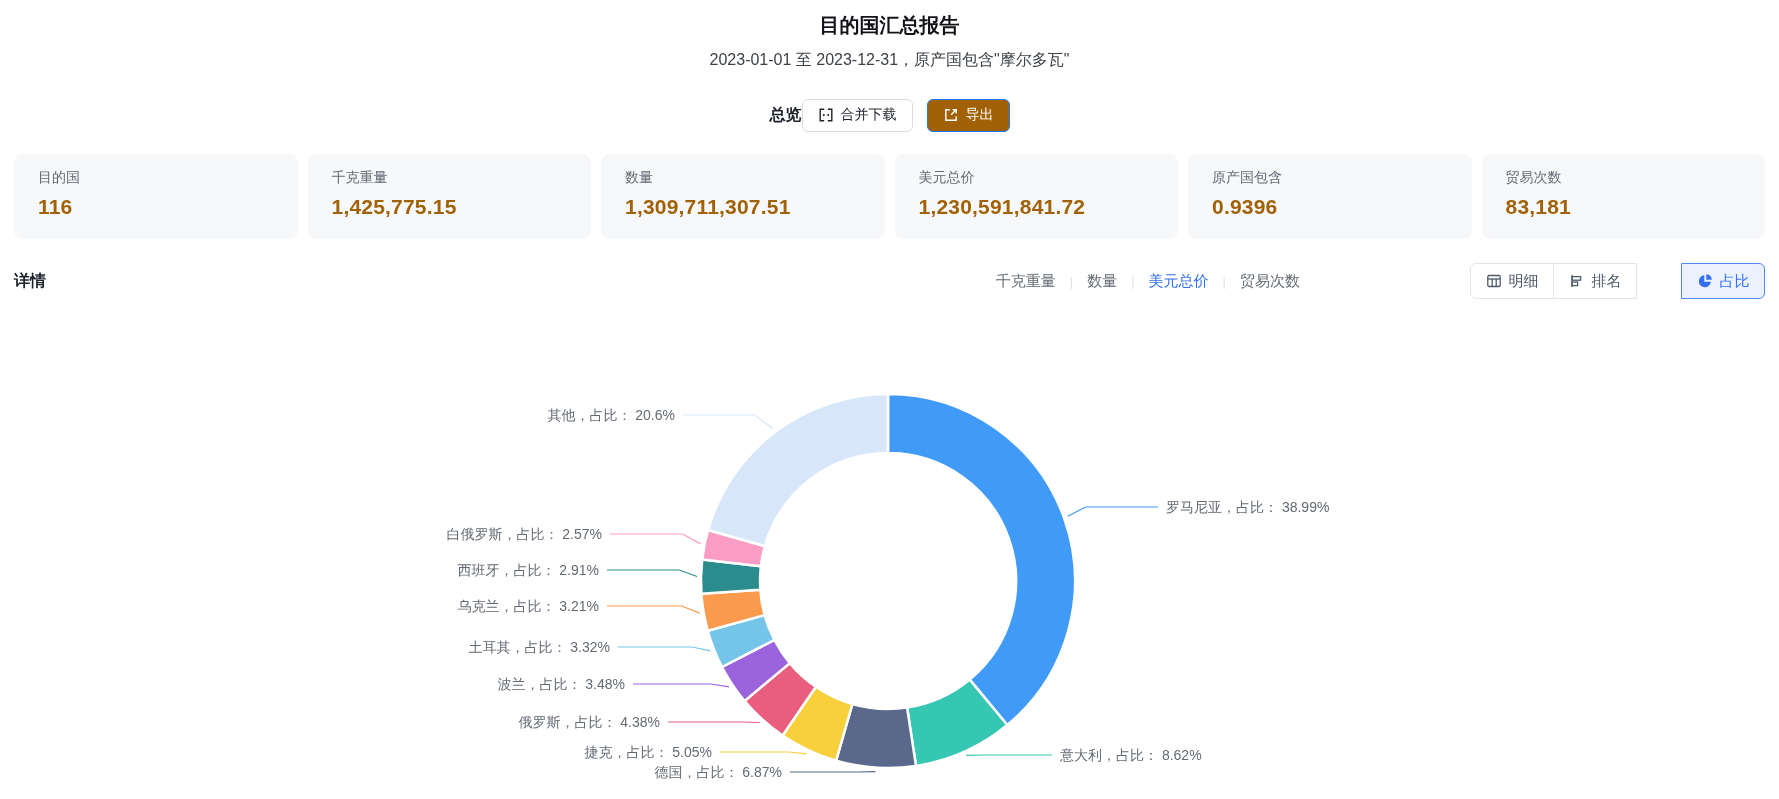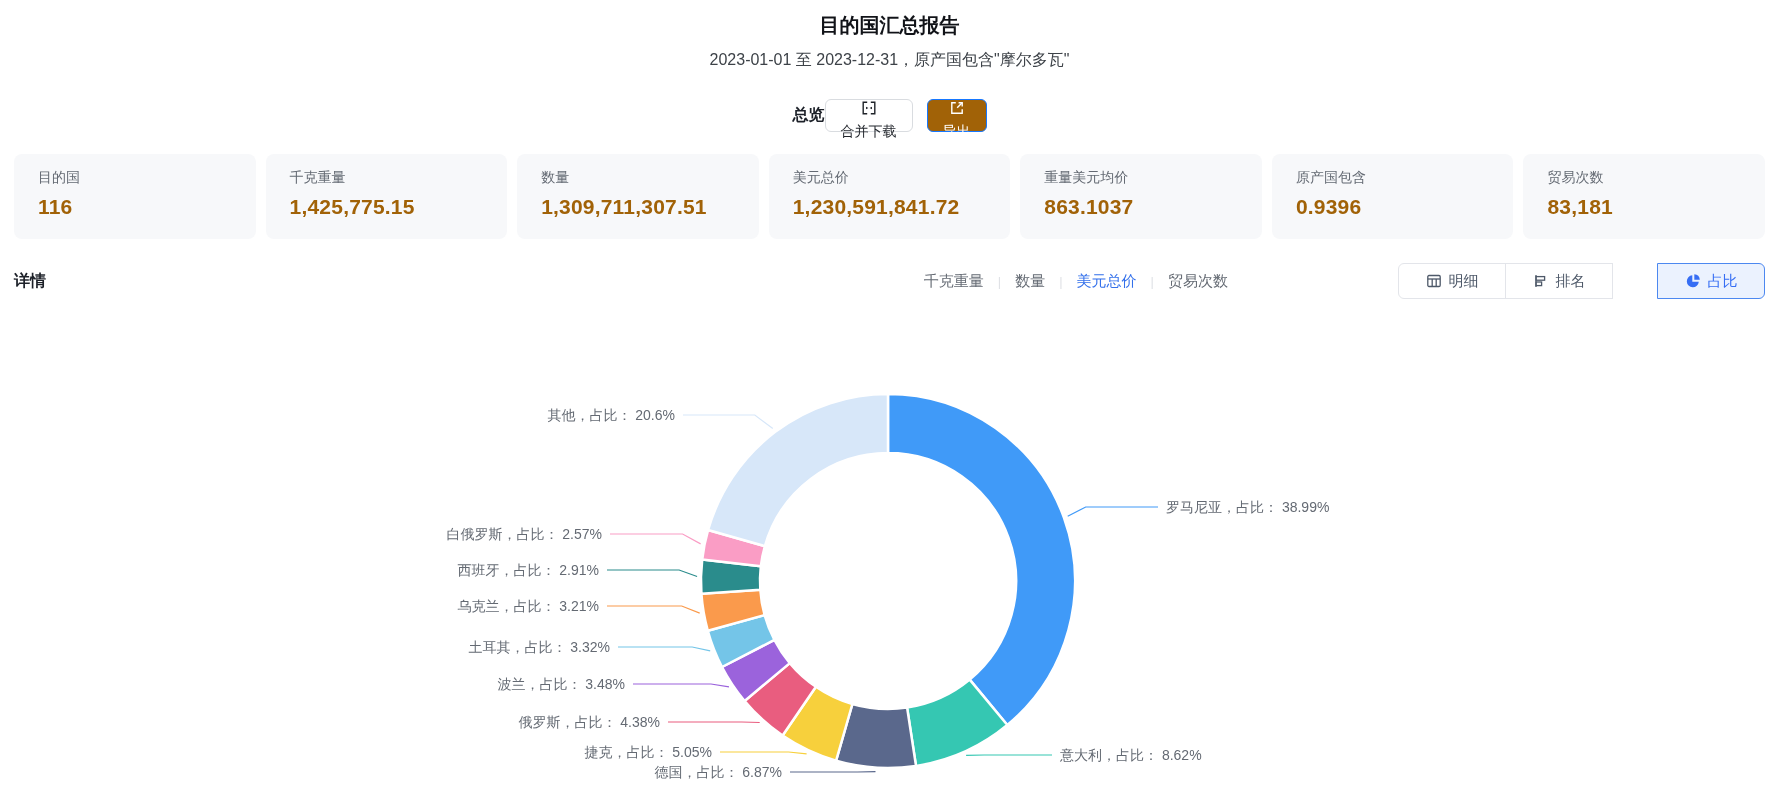--- a/index.html
+++ b/index.html
@@ -46,21 +46,20 @@
     gap: 7px;
     height: 33px;
     padding: 0 15px;
     border-radius: 6px;
     font-size: 14px;
     border: 1px solid #d9dce0;
     background: #ffffff;
     color: #1f2329;
     cursor: pointer;
     box-sizing: border-box;
-    flex-direction: column;
   }
   .btn.primary {
     background: #a16207;
     border-color: #1677ff;
     color: #ffffff;
   }
   .btn svg { display: block; }
   .cards-row {
     margin: 22px 14px 0 14px;
     display: flex;
@@ -93,21 +92,21 @@
   .metric-tabs { display: flex; align-items: center; gap: 14px; margin-right: 170px; }
   .metric-tab { font-size: 15px; color: #646a73; cursor: pointer; white-space: nowrap; }
   .metric-tab.active { color: #3370eb; }
   .tab-sep { color: #e0e2e6; font-size: 13px; }
   .view-group { display: inline-flex; }
   .view-btn {
     display: inline-flex;
     align-items: center;
     justify-content: center;
     gap: 7px;
-    width: 108px;
+    width: 84px;
     height: 36px;
     border: 1px solid #e3e5ea;
     background: #ffffff;
     color: #4e5969;
     font-size: 15px;
     margin-left: -1px;
     cursor: pointer;
     box-sizing: border-box;
     position: relative;
   }
@@ -171,24 +170,20 @@
       <div class="stat-label">千克重量</div>
       <div class="stat-value">1,425,775.15</div>
     </div>
     <div class="stat-card">
       <div class="stat-label">数量</div>
       <div class="stat-value">1,309,711,307.51</div>
     </div>
     <div class="stat-card">
       <div class="stat-label">美元总价</div>
       <div class="stat-value">1,230,591,841.72</div>
-    </div>
-    <div class="stat-card">
-      <div class="stat-label">重量美元均价</div>
-      <div class="stat-value">863.1037</div>
     </div>
     <div class="stat-card">
       <div class="stat-label">原产国包含</div>
       <div class="stat-value">0.9396</div>
     </div>
     <div class="stat-card">
       <div class="stat-label">贸易次数</div>
       <div class="stat-value">83,181</div>
     </div>
   </div>

